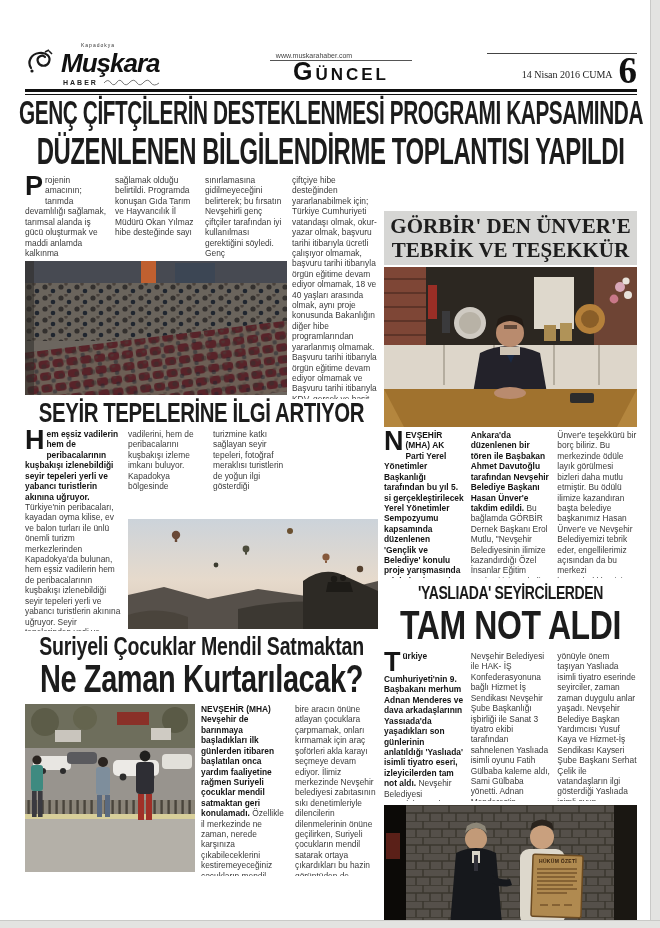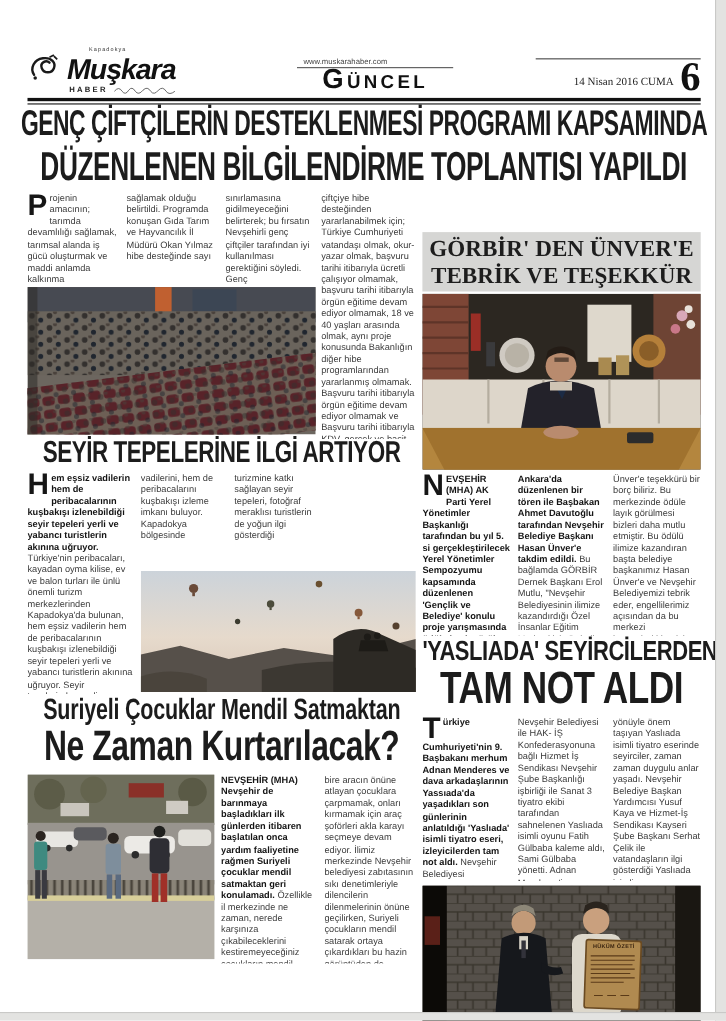--- a/index.html
+++ b/index.html
@@ -66,21 +66,21 @@
   .hav-hl2{font-size:20px;height:27px;line-height:26px;}
   .hav-hl2>span{transform:scale(1.02,1.38);}
   .hav-body{display:flex;gap:7px;height:202px;margin-top:3px;}
   .hav-col1{width:96px;height:202px;}
   .hav-right{width:250px;}
   .hav-textrow{display:flex;gap:7px;height:86px;}
   .hav-textrow .col{width:78px;}
   .hav-photo{width:250px;height:110px;margin-top:4px;}
 
   
-  .yas-hl1{font-size:20px;height:22px;line-height:21px;margin-top:5px;}
+  .yas-hl1{font-size:14px;height:22px;line-height:21px;margin-top:5px;}
   .yas-hl1>span{transform:scale(1.0,1.25);}
   .yas-hl2{font-size:32px;height:42px;line-height:40px;}
   .yas-hl2>span{transform:scale(1.0,1.28);}
   .yas-cols{display:flex;gap:7px;margin-top:4px;height:150px;}
   .yas-cols .col{width:80px;}
   .yas-photo{position:relative;width:253px;height:152px;margin-top:4px;}
   .board-label{position:absolute;left:151px;top:53px;width:46px;text-align:center;font-size:5px;font-weight:bold;color:#3a2410;letter-spacing:0.3px;}
 
   
   .sur-hl1{font-size:19px;height:27px;line-height:26px;margin-top:3px;letter-spacing:-0.2px;}

